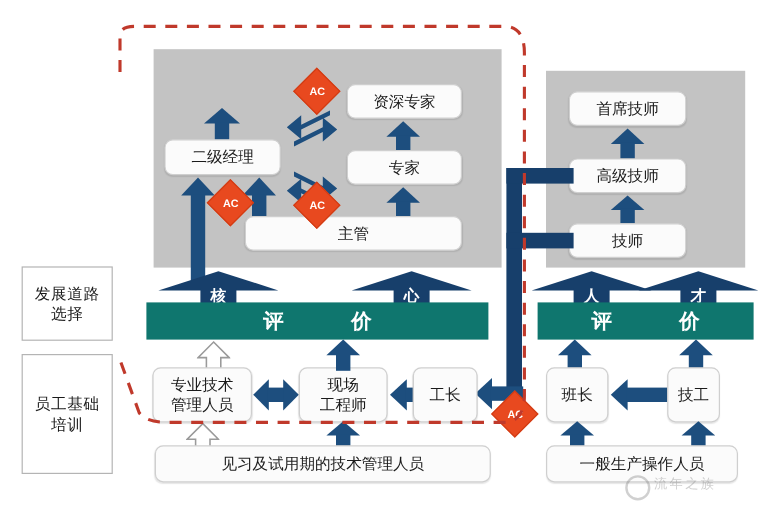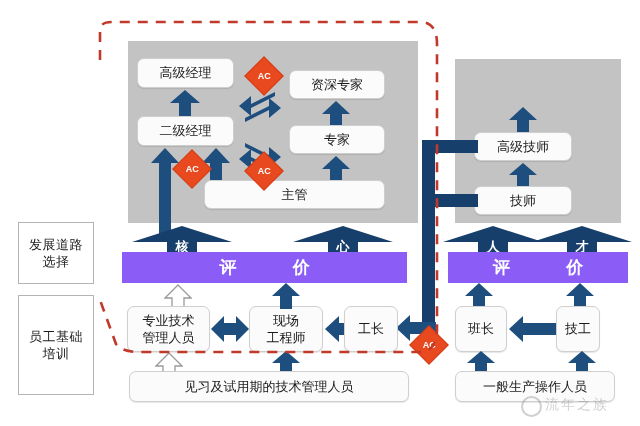--- a/index.html
+++ b/index.html
@@ -76,38 +76,38 @@
     display:flex;align-items:center;justify-content:center;
     border:1px solid #d23c14;
   }
   .ac span{
     transform:rotate(-45deg);color:#ffffff;font-size:9px;font-weight:bold;
     letter-spacing:0px;font-family:"Liberation Sans",sans-serif;
   }
 
   
   .evalbar{
-    position:absolute;background:#8b5cf6;
+    position:absolute;background:#0f766e;
     display:flex;align-items:center;justify-content:center;
   }
   .evalbar .ev-txt{color:#ffffff;font-size:17px;font-weight:bold;letter-spacing:26px;
      text-indent:26px;font-family:"Liberation Serif",serif;}
   .chev{position:absolute;}
   .chev .cap{position:absolute;width:0;height:0;border-style:solid;
      border-color:transparent transparent #173f6b transparent;}
   .chev .body{position:absolute;background:#173f6b;display:flex;
      align-items:center;justify-content:center;}
   .chev .body span{color:#ffffff;font-size:13px;font-weight:bold;
      font-family:"Liberation Serif",serif;}
 
   
   .riser{position:absolute;background:#173f6b;}
 
   .watermark{
-    position:absolute;color:rgba(120,120,120,.35);font-size:14px;
+    position:absolute;color:rgba(120,120,120,.35);font-size:11px;
     letter-spacing:2px;user-select:none;
   }
   .wm-logo{
     position:absolute;width:17px;height:17px;border-radius:50%;
     border:2px solid rgba(120,120,120,.35);
   }
 </style>
 </head>
 <body>
 
@@ -119,23 +119,20 @@
     <div class="rail-text">员工基础培训</div>
   </div>
 
   <div class="rail-box" style="left:18px;top:222px;width:76px;height:62px;">
     <div class="rail-text">发展道路选择</div>
   </div>
 
   <div class="panel" style="left:128px;top:41px;width:290px;height:182px;"></div>
   <div class="panel" style="left:455px;top:59px;width:166px;height:164px;"></div>
 
-  <div class="rbox" style="left:137px;top:58px;width:97px;height:30px;">
-    <span>高级经理</span>
-  </div>
 
   <div class="uparrow" style="left:170px;top:90px;width:30px;height:28px;">
     <div class="head" style="left:0;top:0;border-width:0 15px 13px 15px;"></div>
     <div class="shaft" style="left:9px;top:12px;width:12px;height:16px;"></div>
   </div>
 
   <div class="rbox" style="left:137px;top:116px;width:97px;height:30px;">
     <span>二级经理</span>
   </div>
 
@@ -186,20 +183,23 @@
   <div class="ac" style="left:250px;top:62px;">
     <span>AC</span>
   </div>
   <div class="ac" style="left:250px;top:157px;">
     <span>AC</span>
   </div>
   <div class="ac" style="left:178px;top:155px;">
     <span>AC</span>
   </div>
 
+  <div class="rbox" style="left:474px;top:76px;width:98px;height:29px;">
+    <span>首席技师</span>
+  </div>
 
   <div class="uparrow" style="left:509px;top:107px;width:28px;height:25px;">
     <div class="head" style="left:0;top:0;border-width:0 14px 13px 14px;"></div>
     <div class="shaft" style="left:8px;top:12px;width:12px;height:13px;"></div>
   </div>
 
   <div class="rbox" style="left:474px;top:132px;width:98px;height:29px;">
     <span>高级技师</span>
   </div>
 

